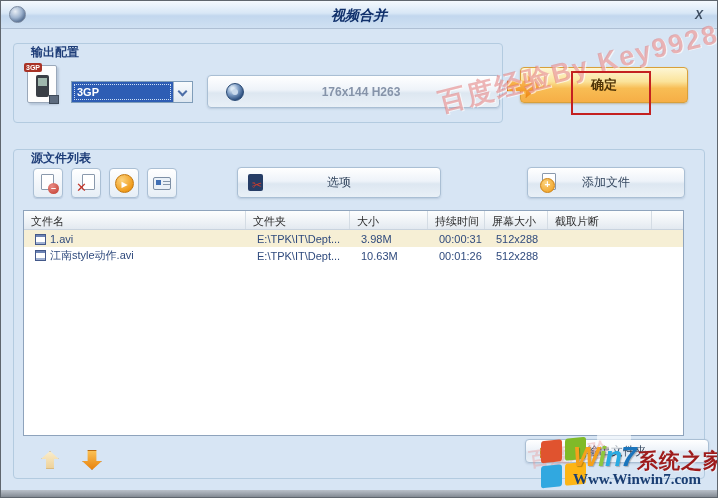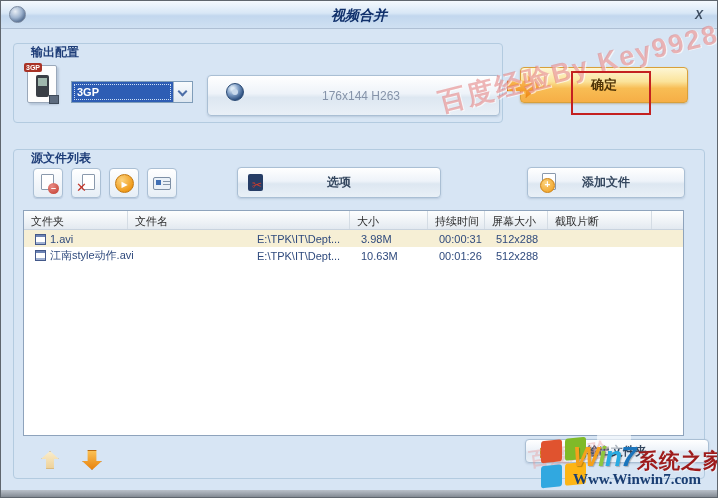--- a/index.html
+++ b/index.html
@@ -42,22 +42,22 @@
   .combo-field { flex:1; background:#2e5db4; color:#fff; font-size:11px; font-weight:bold;
     line-height:20px; padding-left:5px; outline:1px dotted #cfe0f5; outline-offset:-3px; }
   .combo-arrow { width:19px; background:linear-gradient(#f8fbfd,#dde7f1); border-left:1px solid #9cb0c6;
     position:relative; }
   .combo-arrow .chev { position:absolute; left:5px; top:6px; width:7px; height:7px;
     border-right:2px solid #4d6fa8; border-bottom:2px solid #4d6fa8; transform:rotate(45deg); }
   
   .btn { position:absolute; border:1px solid #aabfd4; border-radius:4px;
     background:linear-gradient(#ffffff, #eef3f9 45%, #dde7f1 55%, #e9f0f7);
     box-shadow:0 1px 2px rgba(120,140,170,.3); display:flex; align-items:center; justify-content:center;
-    font-size:12px; font-weight:bold; color:#33465e; cursor:default; }
-  .settings-btn { left:206px; top:74px; width:293px; height:41px; color:#8593a9; font-weight:normal;padding-left:15px; }
+    font-size:12px; font-weight:normal; color:#33465e; cursor:default; }
+  .settings-btn { left:206px; top:74px; width:293px; height:33px; color:#8593a9; font-weight:bold;padding-left:15px; }
   .gear { position:absolute; left:18px; top:7px; width:18px; height:18px; border-radius:50%;
     background:radial-gradient(circle at 35% 30%, #dce9f5 10%, #7d9cc4 40%, #2c4f80 75%, #1c3a64 100%);
     border:1px solid #2a4a74; }
   .gear::after { content:""; position:absolute; left:5px; top:5px; width:6px; height:6px;
     border-radius:50%; background:#c8d9ec; }
   
   .confirm-btn { position:absolute; left:519px; top:66px; width:168px; height:36px;
     border:1px solid #d8a03a; border-radius:4px;
     background:linear-gradient(#fdf6d4 0%, #fbe39a 40%, #f8bd54 60%, #f6ae46 100%);
     box-shadow:0 1px 2px rgba(150,110,40,.4); font-size:13px; font-weight:bold; color:#4f3408;
@@ -210,22 +210,22 @@
     <span class="film-icon"></span>
     <span>选项</span>
   </div>
   <div class="btn addfiles-btn">
     <span class="add-icon"></span>
     <span>添加文件</span>
   </div>
 
   <div class="filetable">
     <div class="thead">
+      <div class="th c-name">文件名</div>
       <div class="th c-folder">文件夹</div>
-      <div class="th c-name">文件名</div>
       <div class="th c-size">大小</div>
       <div class="th c-dur">持续时间</div>
       <div class="th c-screen">屏幕大小</div>
       <div class="th c-clip">截取片断</div>
       <div class="th c-extra"></div>
     </div>
     <div class="tr row-hl">
       <div class="td c-name"><span class="vid-ico"></span><span>1.avi</span></div>
       <div class="td c-folder">E:\TPK\IT\Dept...</div>
       <div class="td c-size">3.98M</div>

